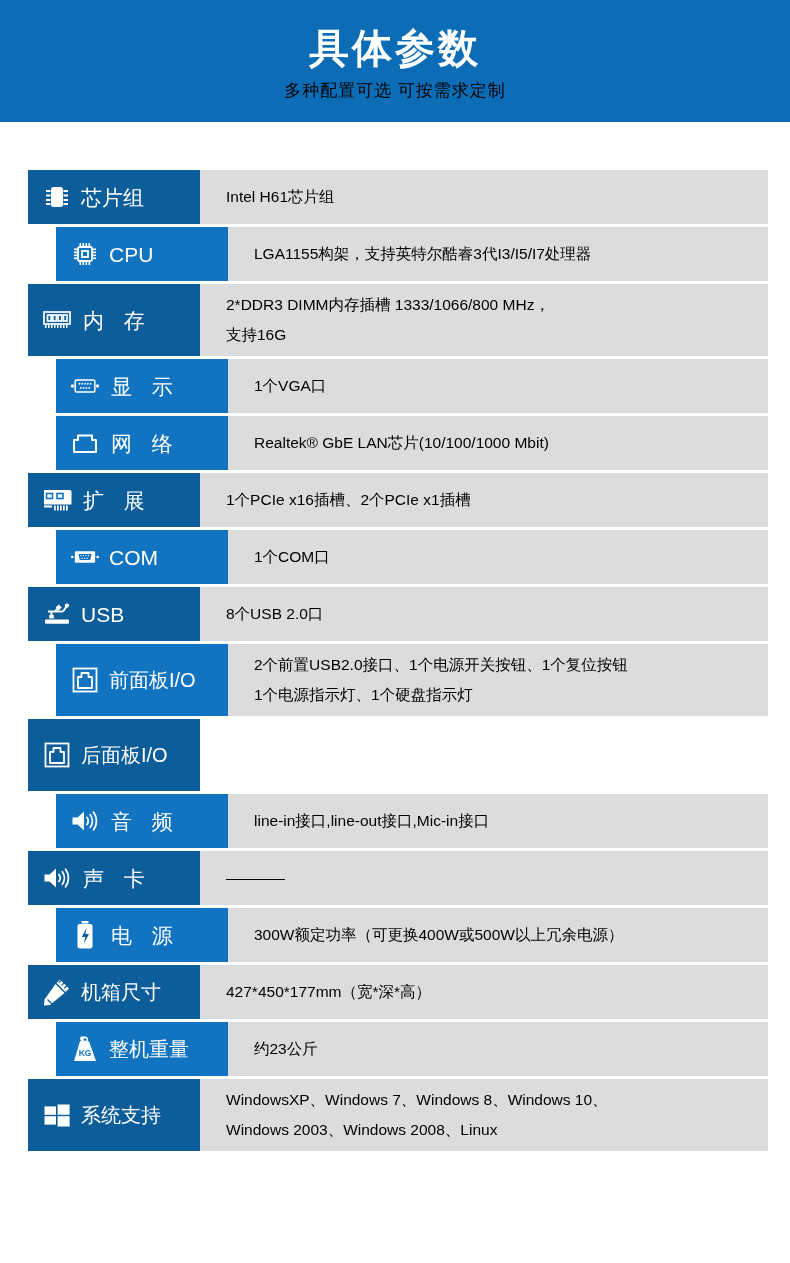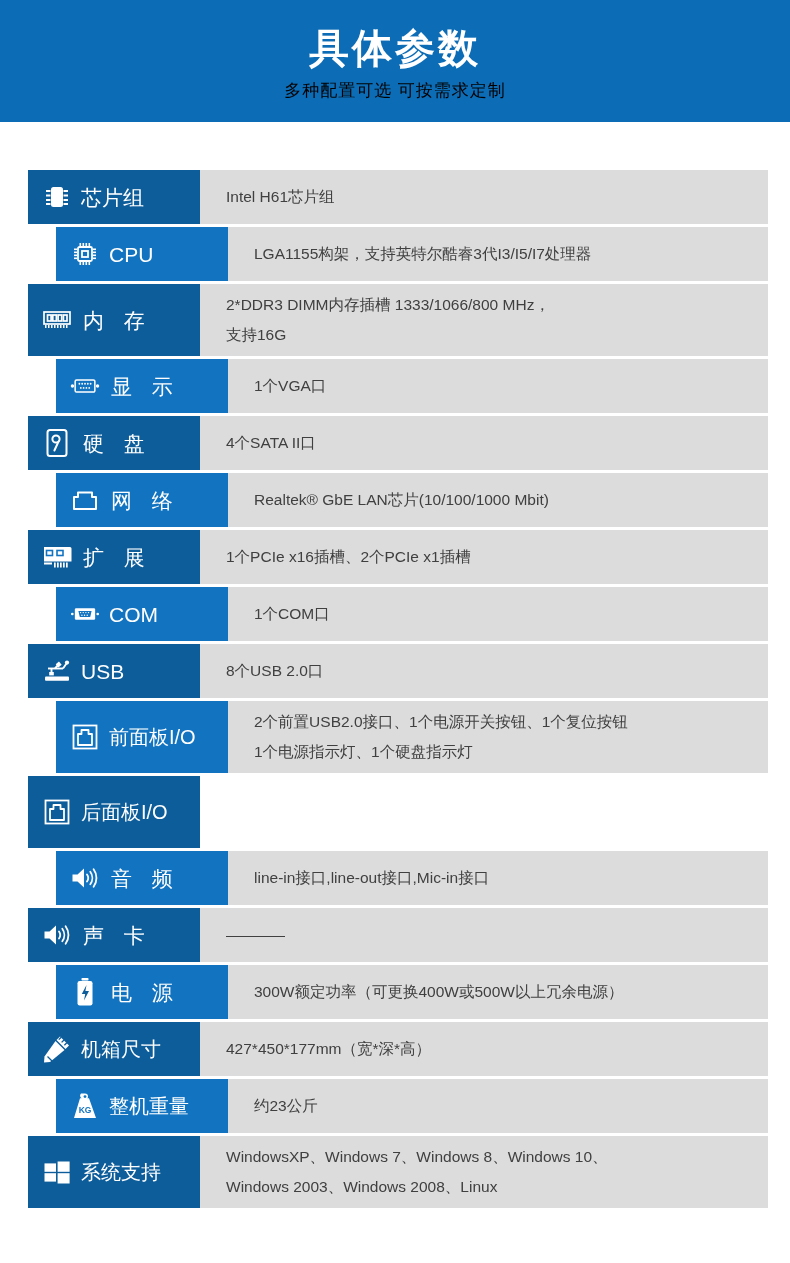--- a/index.html
+++ b/index.html
@@ -45,21 +45,21 @@
   .label-ico svg{display:block;}
   .label-txt{
     font-size:21px;line-height:25px;font-weight:400;white-space:nowrap;
   }
   .label-txt.sp{letter-spacing:7px;padding-left:2px;}
   .label-txt.tight{font-size:20px;letter-spacing:0;}
 
   .value-cell{
     flex:1;background:#dcdcdc;box-sizing:border-box;
     display:flex;flex-direction:column;justify-content:center;
-    padding:6px 14px 6px 26px;color:#404040;
+    padding:6px 14px 6px 26px;color:#000000;
   }
   .value-cell .line{
     font-size:15.5px;line-height:30px;white-space:nowrap;
   }
   .dash-line{font-size:15.5px;line-height:30px;letter-spacing:-1px;}
 
   .h-1{height:54px;}
   .h-2{height:72px;}
 </style>
 </head>
@@ -181,35 +181,20 @@
                 </g>
               </svg>
             </span>
             <span class="label-txt sp">显 示</span>
           </div>
           <div class="value-cell h-1">
             <div class="line">1个VGA口</div>
           </div>
         </div>
         <div class="spec-row">
-          <div class="label-cell dark h-1">
-            <span class="label-ico">
-              <svg width="24" height="30" viewBox="0 0 24 30">
-      <rect x="2.5" y="2" width="19" height="26" rx="2.5" fill="none" stroke="#ffffff" stroke-width="2"></rect>
-      <circle cx="11" cy="11" r="3.6" fill="none" stroke="#ffffff" stroke-width="2"></circle>
-      <path d="M13.6 13.3 L9.4 22.5" stroke="#ffffff" stroke-width="2" fill="none" stroke-linecap="round"></path>
-              </svg>
-            </span>
-            <span class="label-txt sp">硬 盘</span>
-          </div>
-          <div class="value-cell h-1">
-            <div class="line">4个SATA II口</div>
-          </div>
-        </div>
-        <div class="spec-row">
           <div class="label-cell light h-1">
             <span class="label-ico">
               <svg width="30" height="24" viewBox="0 0 30 24">
       <path d="M4 21 V9 h4 V4.5 h14 V9 h4 V21 z" fill="none" stroke="#ffffff" stroke-width="2" stroke-linejoin="round"></path>
               </svg>
             </span>
             <span class="label-txt sp">网 络</span>
           </div>
           <div class="value-cell h-1">
             <div class="line">Realtek® GbE LAN芯片(10/100/1000 Mbit)</div>

